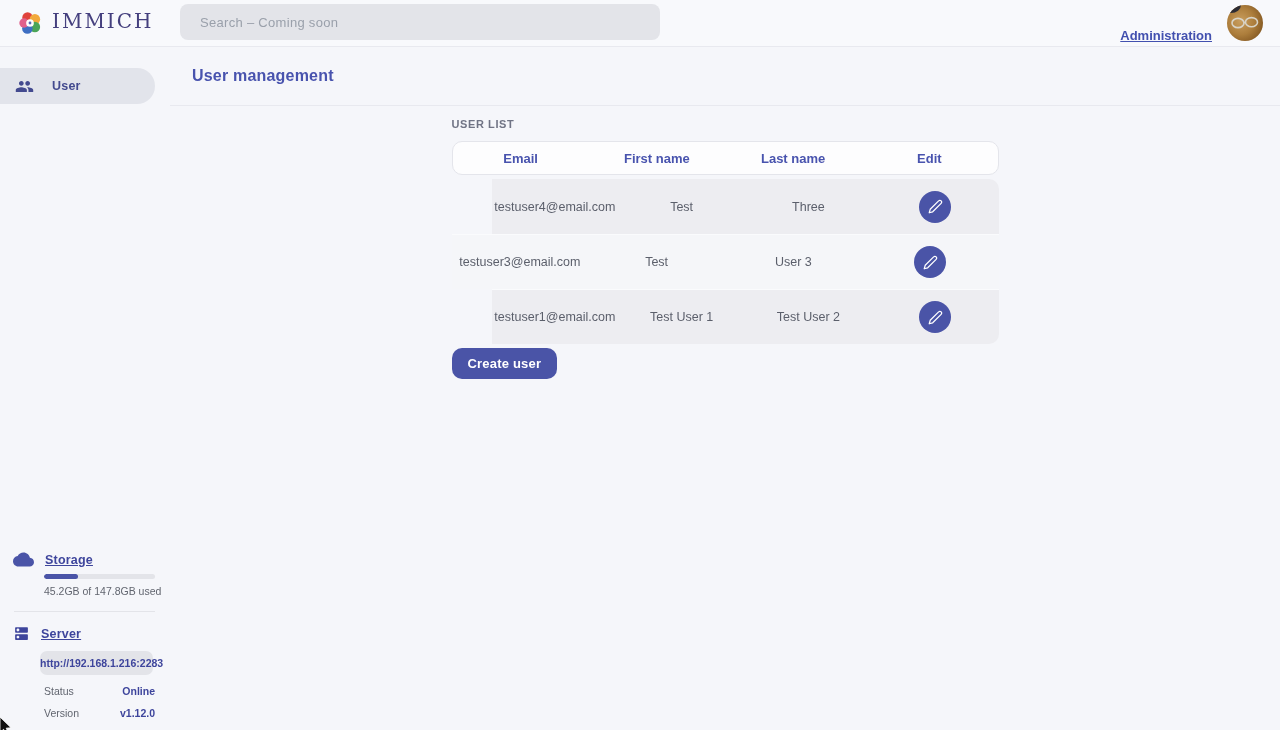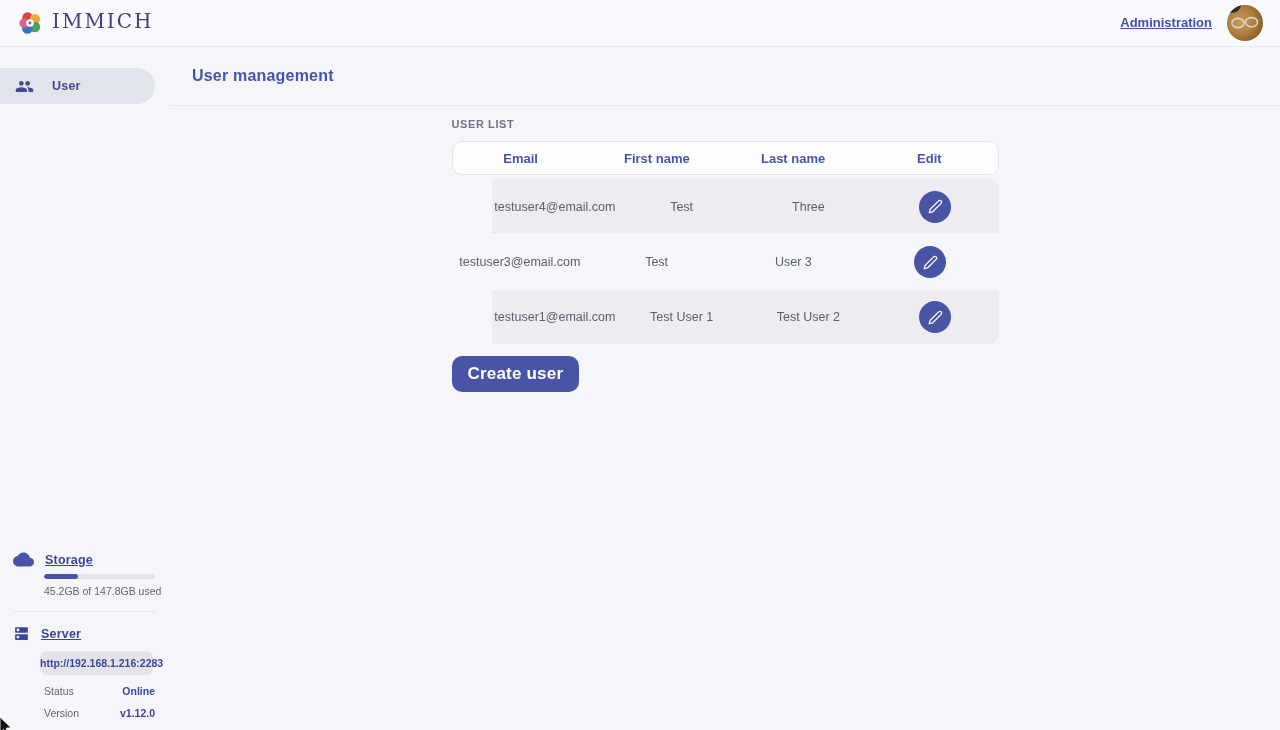--- a/index.html
+++ b/index.html
@@ -21,21 +21,21 @@
     color:#45407e; font-weight:500;
   }
   .search-wrap { position:absolute; left:180px; top:4px; width:480px; height:36px; }
   .search-input {
     width:100%; height:100%; background:#e3e4e9; border:none; border-radius:8px;
     padding:0 20px; font-size:13px; color:#555; outline:none;
     font-family:"Liberation Sans", sans-serif;
   }
   .search-input::placeholder { color:#9aa0ab; letter-spacing:0.3px; }
   .admin-link {
-    position:absolute; right:68px; top:15px; font-size:13px; font-weight:700;
+    position:absolute; right:68px; top:28px; font-size:13px; font-weight:700;
     color:#4250af; text-decoration:underline; cursor:pointer;
   }
   .avatar {
     position:absolute; right:17px; top:5px; width:36px; height:36px; border-radius:50%;
     background:radial-gradient(circle at 38% 45%, #c99e5e 0%, #ad7e3c 45%, #8a5e26 75%, #6b4519 100%);
     overflow:hidden; cursor:pointer;
   }
   .avatar svg { position:absolute; left:3px; top:10px; }
   .avatar .corner { position:absolute; left:-6px; top:-8px; width:20px; height:16px; background:#2c2c34; border-radius:50%; }
   
@@ -69,22 +69,22 @@
   .trow.odd  { background:#ededf1;margin-left:40px; }
   .trow.even { background:#f5f6f9; }
   .trow + .trow { border-top:1px solid #fafbfd; }
   .td { text-align:center; font-size:12.5px; color:#5b5f6b; }
   .td.edit { display:flex; justify-content:center; }
   .edit-btn {
     width:32px; height:32px; border-radius:50%; background:#4a54a7; border:none;
     display:flex; align-items:center; justify-content:center; cursor:pointer;
   }
   .create-btn {
-    margin-top:12px; background:#4a54a7; color:#fff; border:none; border-radius:10px;
-    padding:8px 16px; font-size:17px; font-weight:600; cursor:pointer;
+    margin-top:4px; background:#4a54a7; color:#fff; border:none; border-radius:10px;
+    padding:8px 16px; font-size:13px; font-weight:600; cursor:pointer;
     font-family:"Liberation Sans", sans-serif; letter-spacing:0.2px;
   }
   
   .side-bottom { position:absolute; left:0; bottom:10px; width:170px; }
   .panel-row { display:flex; align-items:center; gap:11px; padding-left:13px; }
   .panel-title { font-size:12.5px; font-weight:700; color:#3e459c; letter-spacing:0.2px;text-decoration:underline; }
   .progress-track {
     margin:7px 0 0 44px; width:111px; height:5px; background:#e3e4e9; border-radius:3px; overflow:hidden;
   }
   .progress-fill { height:100%; background:#4a54a7; border-radius:3px; }
@@ -111,20 +111,23 @@
         <circle cx="21.6" cy="11.8" r="6" fill="#f2a93c"></circle>
         <circle cx="21.6" cy="20.6" r="6" fill="#4ba559"></circle>
         <circle cx="13.0" cy="22.4" r="6" fill="#3f6fc3"></circle>
         <circle cx="9.2" cy="16.0" r="5.4" fill="#e0608b"></circle>
         <circle cx="16" cy="16" r="4.4" fill="#fdfdfd"></circle>
         <circle cx="16" cy="16" r="1.6" fill="#5a68b5"></circle>
       </svg>
     </span>
     <span class="logo-text">IMMICH</span>
   </div>
+  <div class="search-wrap">
+    <input class="search-input" type="text" placeholder="Search – Coming soon" style="">
+  </div>
   <a class="admin-link">Administration</a>
   <div class="avatar">
     <div class="corner"></div>
     <svg width="30" height="16" viewBox="0 0 30 16">
       <ellipse cx="8" cy="8" rx="6" ry="4.6" fill="none" stroke="#d8d3c6" stroke-width="1.6"></ellipse>
       <ellipse cx="21.5" cy="7.2" rx="6" ry="4.6" fill="none" stroke="#d8d3c6" stroke-width="1.6"></ellipse>
       <path d="M13.8 7.6 L15.8 7.2" stroke="#d8d3c6" stroke-width="1.4" fill="none"></path>
     </svg>
   </div>
 </div>

